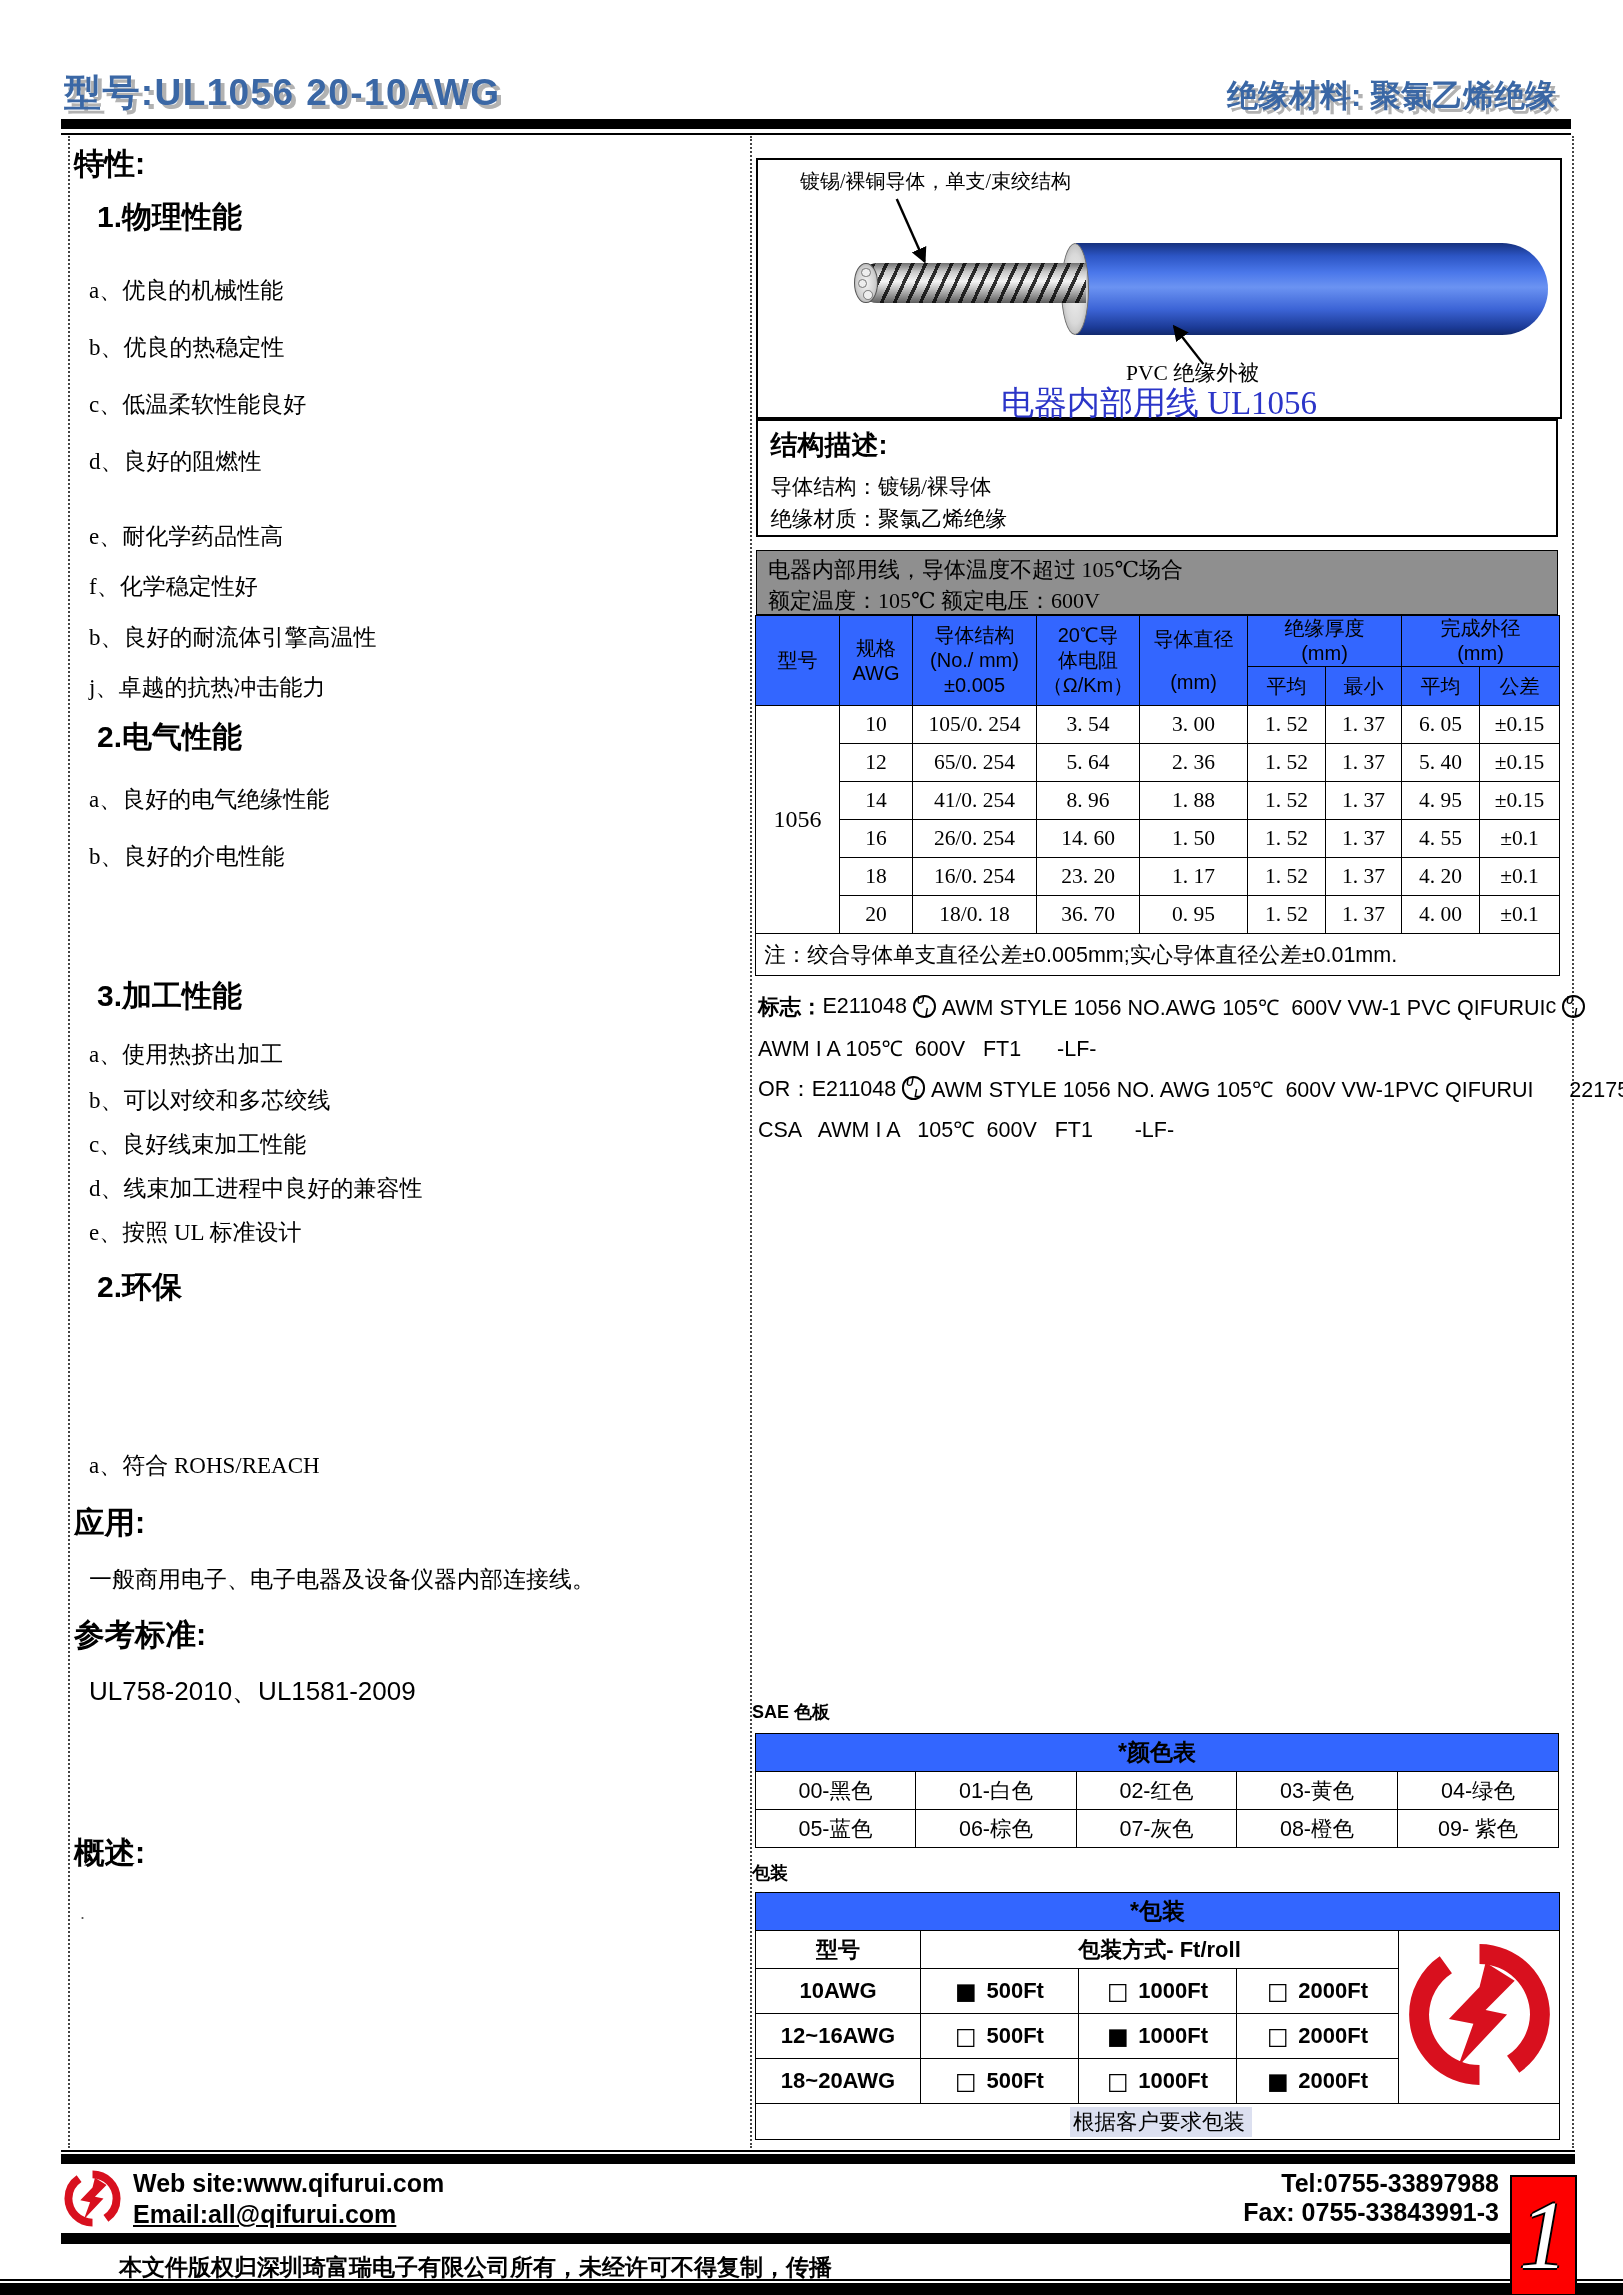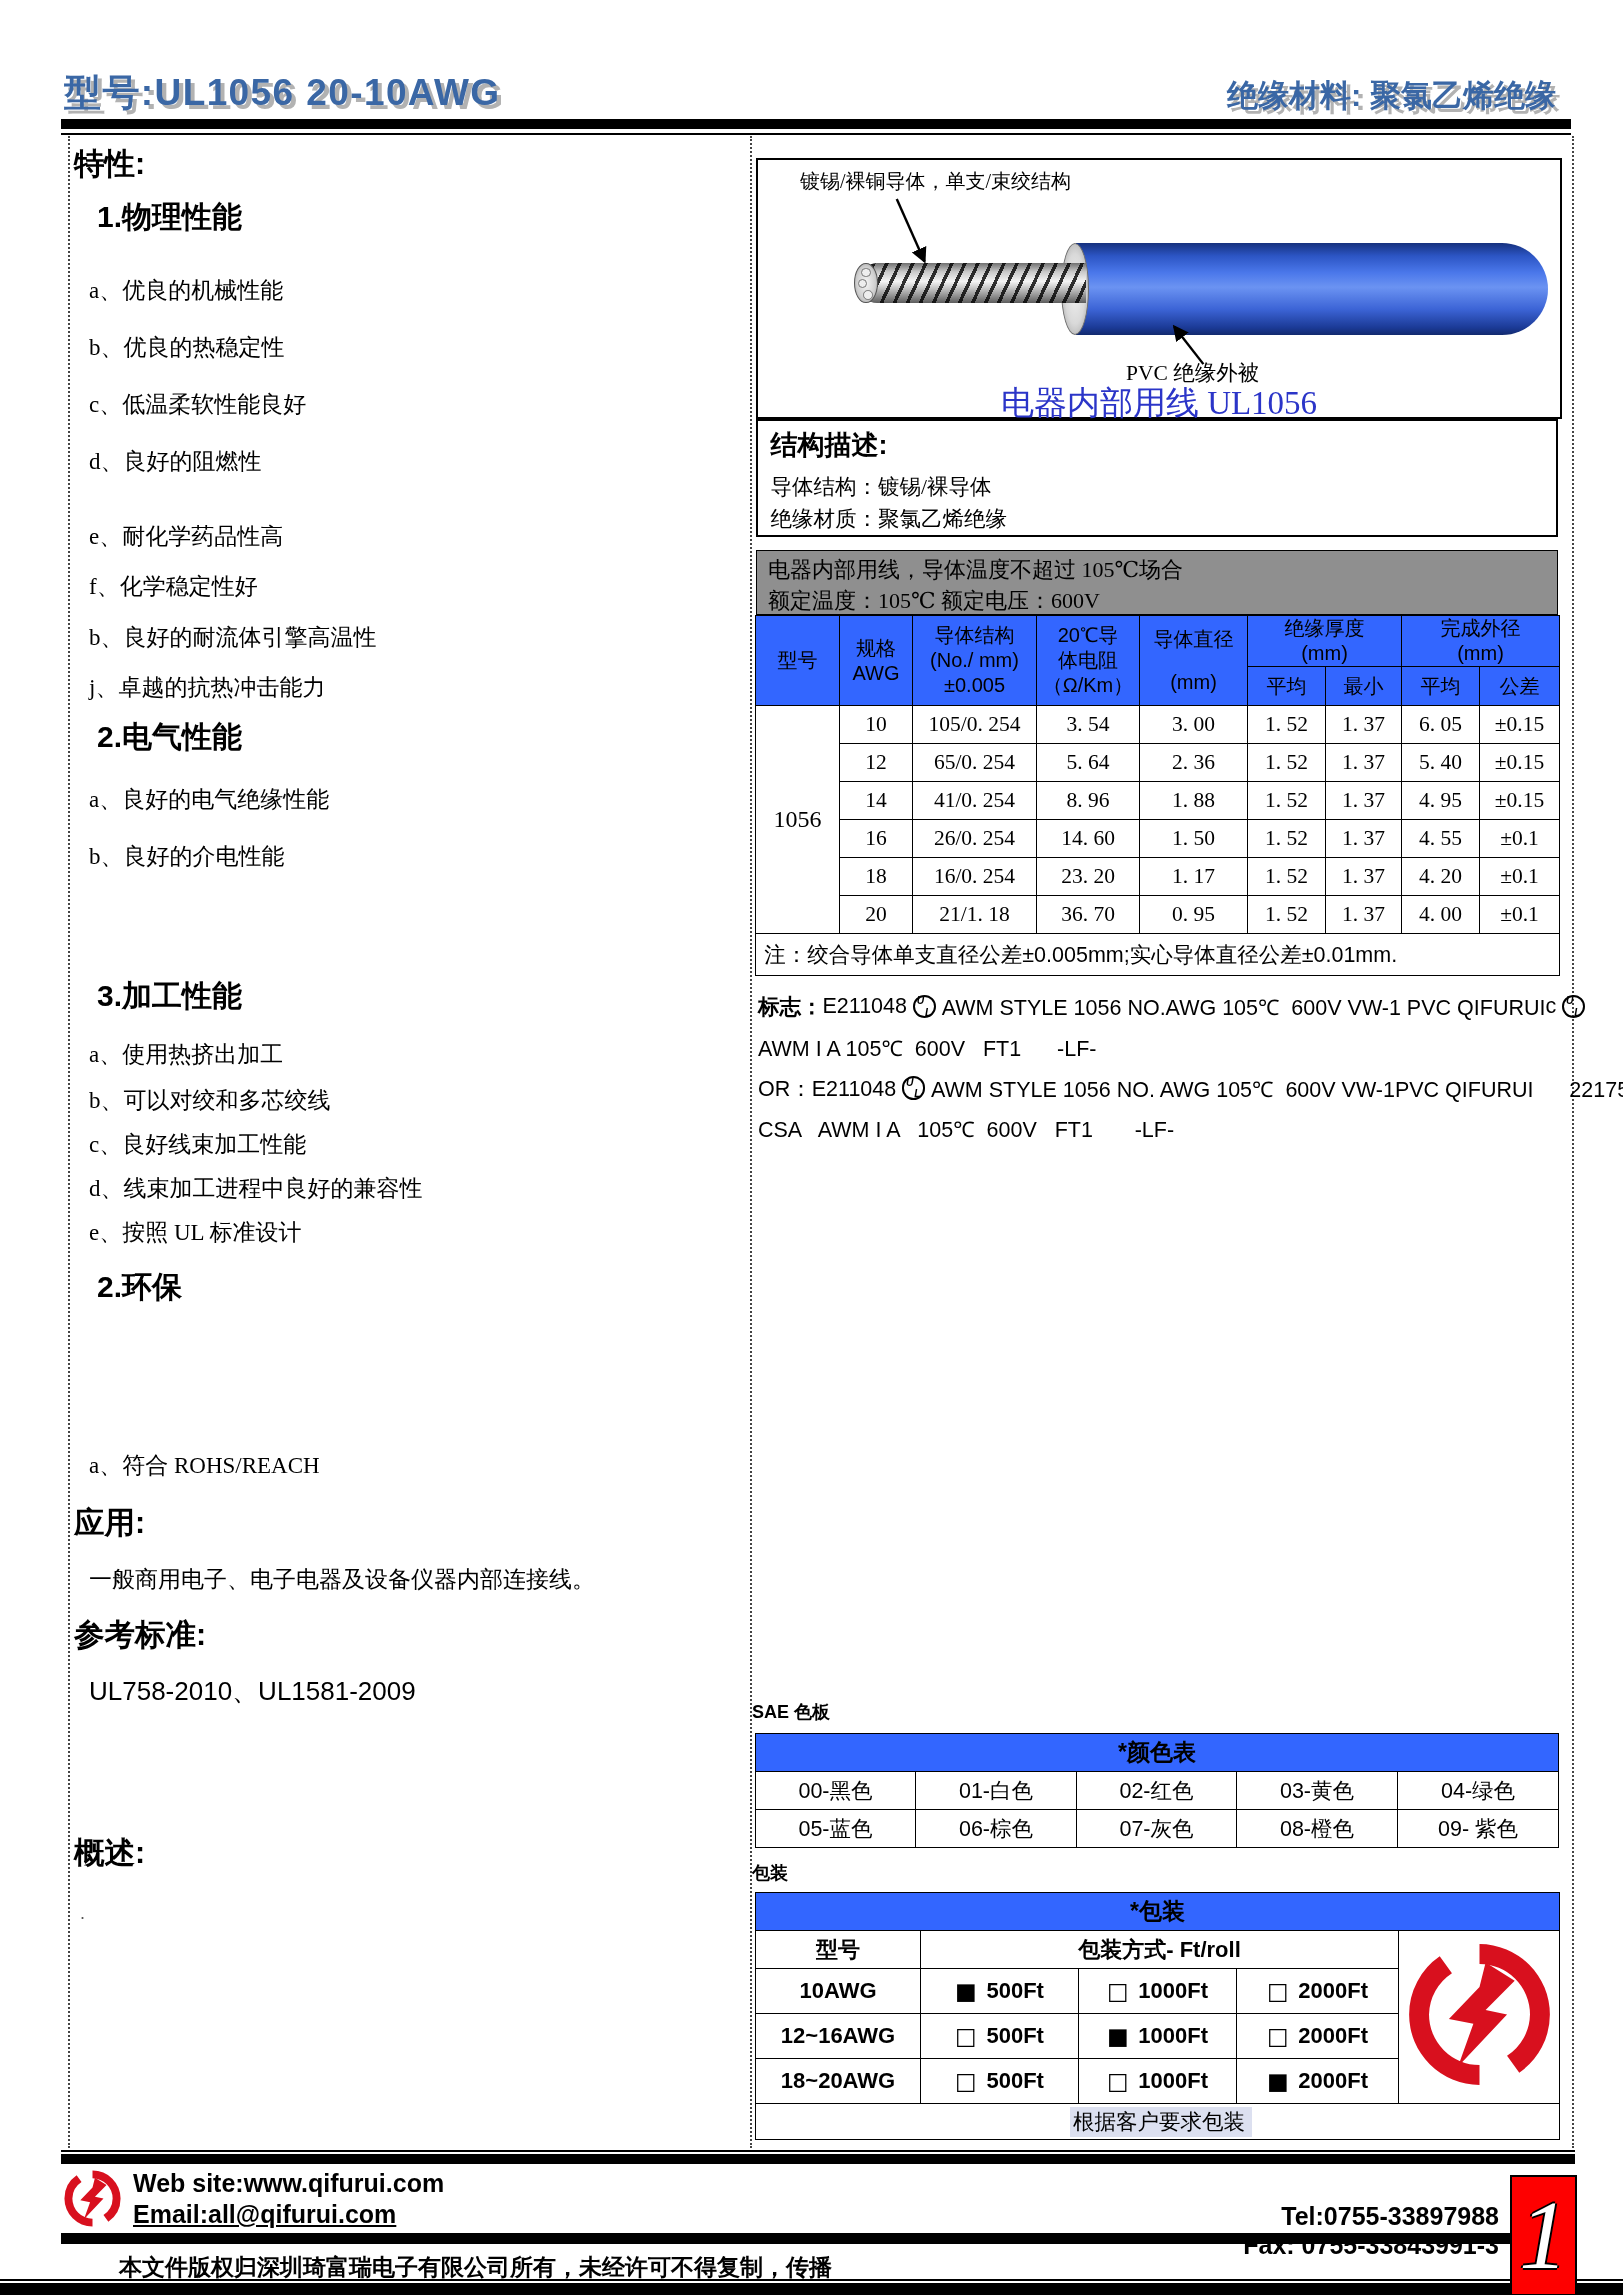--- a/index.html
+++ b/index.html
@@ -101,21 +101,21 @@
   .pnote span{background:#dce0f0;font-family:"Liberation Serif","DejaVu Serif",serif;
               font-size:21.5px;padding:2.8px 7px 2.8px 2.8px;margin-left:7px;}
   .qlogo-big{width:153px;height:153px;}
 
   
   .f-thin1{left:61px;top:2150px;width:1514px;height:2.1px;}
   .f-thick1{left:61px;top:2154px;width:1514px;height:9.7px;}
   .f-logo{left:62px;top:2168px;width:61px;height:61px;}
   .f-web{left:133px;top:2169px;font-size:25px;font-weight:bold;}
   .f-email{left:133px;top:2200px;font-size:25px;font-weight:bold;text-decoration:underline;}
-  .f-telfax{right:124px;top:2169px;text-align:right;font-size:25px;font-weight:bold;margin-top:33px;}
+  .f-telfax{right:124px;top:2169px;text-align:right;font-size:25px;font-weight:bold;}
   .f-bar{left:61px;top:2233px;width:1449px;height:11px;}
   .f-copy{left:119px;top:2252px;font-size:23px;font-weight:600;}
   .f-thin2{left:0;top:2279px;width:1623px;height:2.1px;}
   .f-thick2{left:0;top:2283px;width:1623px;height:12.5px;}
   .pagebox{left:1510px;top:2175px;width:67px;height:121px;background:#fe0000;
            border:2.1px solid #000;box-sizing:border-box;display:flex;align-items:center;justify-content:center;}
   .pagebox span{font-family:"Liberation Serif","DejaVu Serif",serif;font-size:97px;font-style:italic;
                 color:#fff;line-height:1;
                 text-shadow:-2.1px 0 #000,2.1px 0 #000,0 -2.1px #000,0 2.1px #000;}
 </style>
@@ -289,21 +289,21 @@
       <td class="pre">16/0. 254</td>
       <td class="pre">23. 20</td>
       <td class="pre">1. 17</td>
       <td class="pre">1. 52</td>
       <td class="pre">1. 37</td>
       <td class="pre">4. 20</td>
       <td class="pre">±0.1</td>
     </tr>
     <tr style="height:38px">
       <td class="pre">20</td>
-      <td class="pre">21/1. 18</td>
+      <td class="pre">18/0. 18</td>
       <td class="pre">36. 70</td>
       <td class="pre">0. 95</td>
       <td class="pre">1. 52</td>
       <td class="pre">1. 37</td>
       <td class="pre">4. 00</td>
       <td class="pre">±0.1</td>
     </tr>
     <tr style="height:42px">
       <td class="note-cell" colspan="9">注：绞合导体单支直径公差±0.005mm;实心导体直径公差±0.01mm.</td>
     </tr>

